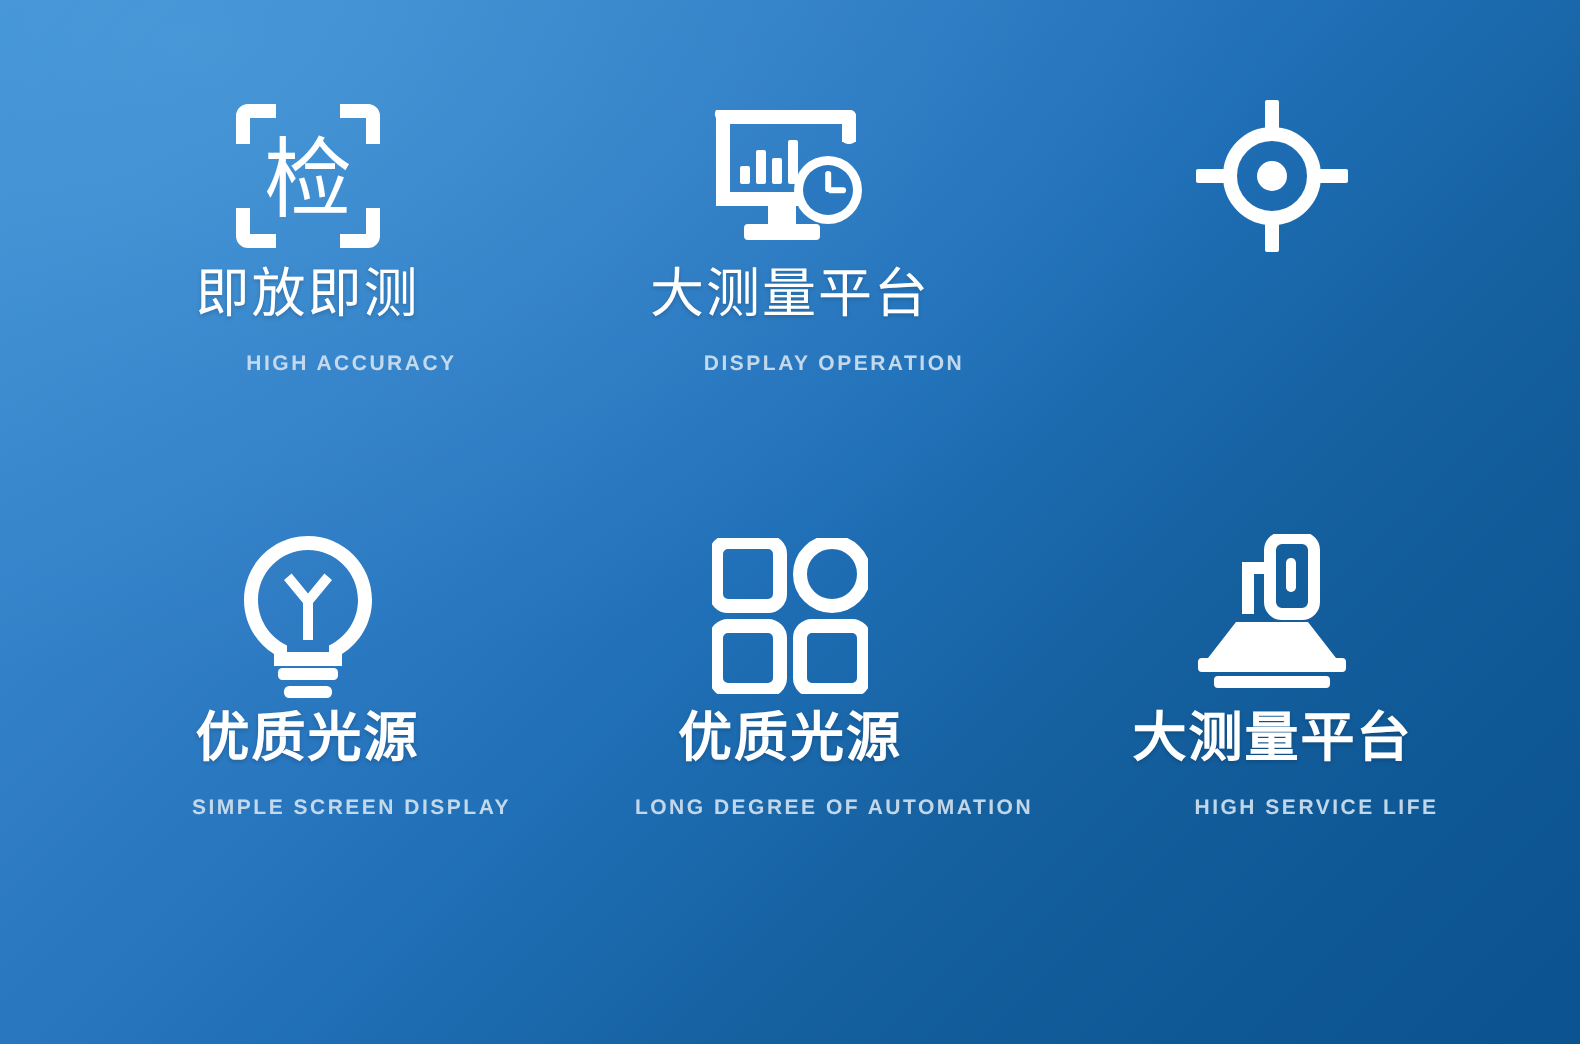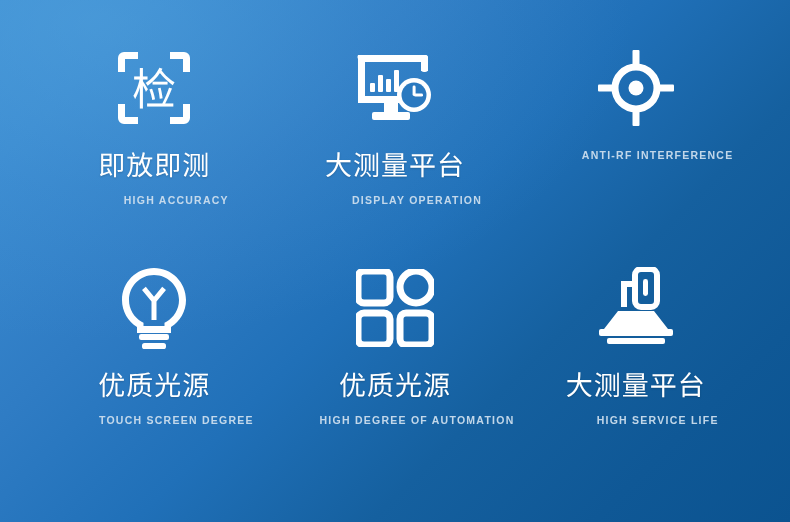--- a/index.html
+++ b/index.html
@@ -72,31 +72,31 @@
   .cell.row-2 .icon-wrap {
     height: 96px;
   }
 
   .icon-wrap svg {
     display: block;
     fill: #ffffff;
   }
 
   .title {
-    margin-top: 18px;
     color: #ffffff;
     font-family: "DejaVu Serif", "Liberation Serif", serif;
     font-size: 27px;
     line-height: 1;
     letter-spacing: 1px;
     white-space: nowrap;
     text-shadow: 0 1px 2px rgba(0,0,0,0.18);
   }
   .cell.row-2 .title {
-    margin-top: 16px;
+    margin-top: 0;
+    font-weight: bold;
   }
 
   .caption {
     margin-top: 15px;
     color: #cfe0ef;
     font-family: "Liberation Sans", sans-serif;
     font-size: 10.5px;
     font-weight: 700;
     letter-spacing: 1.25px;
     white-space: nowrap;
@@ -158,52 +158,51 @@
       <div class="icon-wrap">
         <svg width="78" height="78" viewBox="0 0 78 78" aria-hidden="true">
           <circle cx="39" cy="39" r="21" fill="none" stroke="#ffffff" stroke-width="7"></circle>
           <circle cx="39" cy="39" r="7.5" fill="#ffffff"></circle>
           <rect x="35.5" y="1" width="7" height="15" rx="1"></rect>
           <rect x="35.5" y="62" width="7" height="15" rx="1"></rect>
           <rect x="1" y="35.5" width="15" height="7" rx="1"></rect>
           <rect x="62" y="35.5" width="15" height="7" rx="1"></rect>
         </svg>
       </div>
-      <div class="caption">ANTI-RF INTERFERENCE</div>
     </div>
 
     <div class="cell row-2">
       <div class="icon-wrap">
         <svg width="72" height="84" viewBox="0 0 72 84" aria-hidden="true">
 
           <path d="M36 2 C18.3 2 4 16.3 4 34 c0 11.4 6 21.4 15 27 v6 h34 v-6 c9-5.6 15-15.6 15-27 C68 16.3 53.7 2 36 2 Z
                    M36 9 c13.8 0 25 11.2 25 25 0 9.3-5.1 17.4-12.6 21.7 l-1.9 1.1 V60 H25.5 v-3.2 l-1.9-1.1
                    C16.1 51.4 11 43.3 11 34 11 20.2 22.2 9 36 9 Z"></path>
 
           <path d="M24 24 l9.5 11.5 V54 h5 V35.5 L48 24 l-3.8-3.2 -8.2 9.9 -8.2-9.9 Z"></path>
 
           <rect x="21" y="68" width="30" height="6" rx="2.2"></rect>
           <rect x="24" y="77" width="24" height="6" rx="2.6"></rect>
         </svg>
       </div>
       <div class="title">优质光源</div>
-      <div class="caption">TOUCH SCREEN DEGREE</div>
+      <div class="caption">SIMPLE SCREEN DISPLAY</div>
     </div>
 
     <div class="cell row-2">
       <div class="icon-wrap">
         <svg width="78" height="78" viewBox="0 0 78 78" aria-hidden="true">
           <rect x="2" y="2" width="32" height="32" rx="6" fill="none" stroke="#ffffff" stroke-width="7"></rect>
           <circle cx="60" cy="18" r="16" fill="none" stroke="#ffffff" stroke-width="7"></circle>
           <rect x="2" y="44" width="32" height="32" rx="6" fill="none" stroke="#ffffff" stroke-width="7"></rect>
           <rect x="44" y="44" width="32" height="32" rx="6" fill="none" stroke="#ffffff" stroke-width="7"></rect>
         </svg>
       </div>
       <div class="title">优质光源</div>
-      <div class="caption">HIGH DEGREE OF AUTOMATION</div>
+      <div class="caption">LONG DEGREE OF AUTOMATION</div>
     </div>
 
     <div class="cell row-2">
       <div class="icon-wrap">
         <svg width="86" height="82" viewBox="0 0 86 82" aria-hidden="true">
 
           <rect x="42" y="2" width="22" height="38" rx="6" fill="none" stroke="#ffffff" stroke-width="6"></rect>
           <rect x="50" y="12" width="5" height="17" rx="2.4"></rect>
 
           <rect x="28" y="14" width="16" height="6"></rect>

